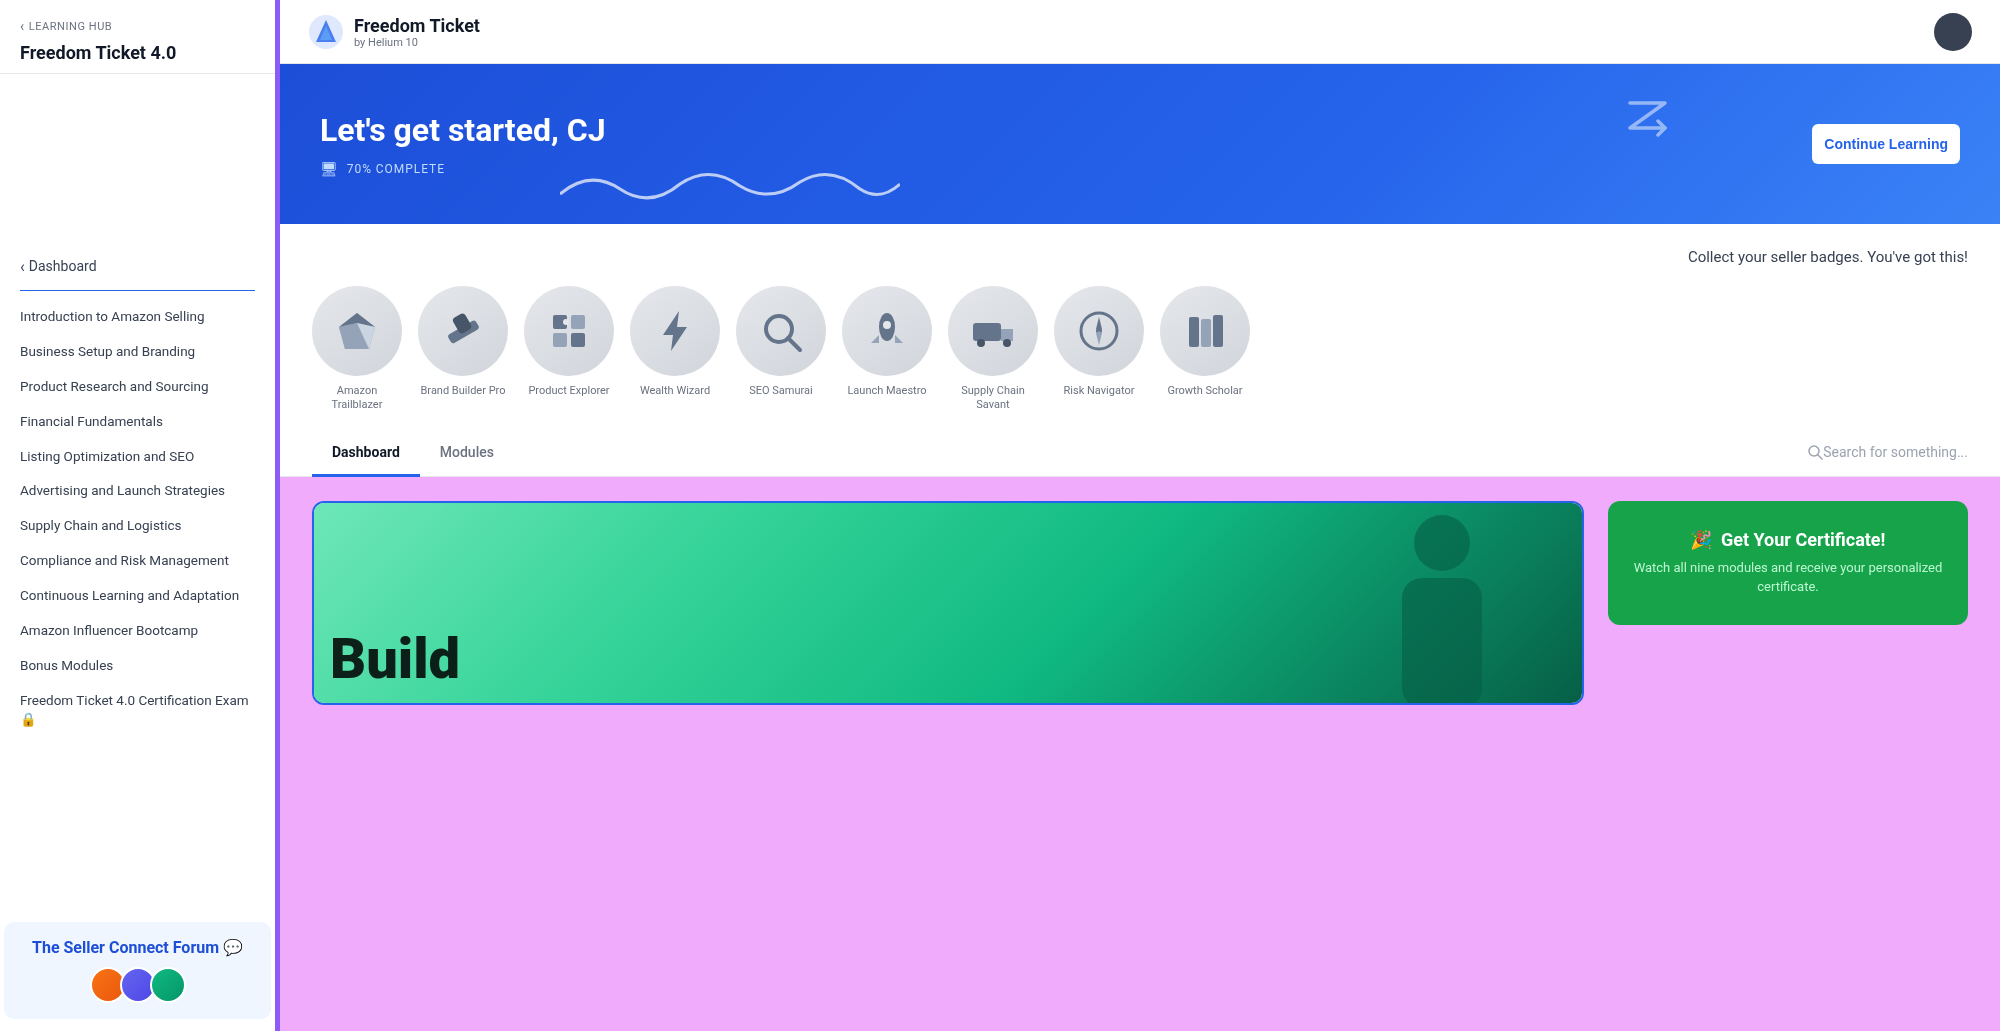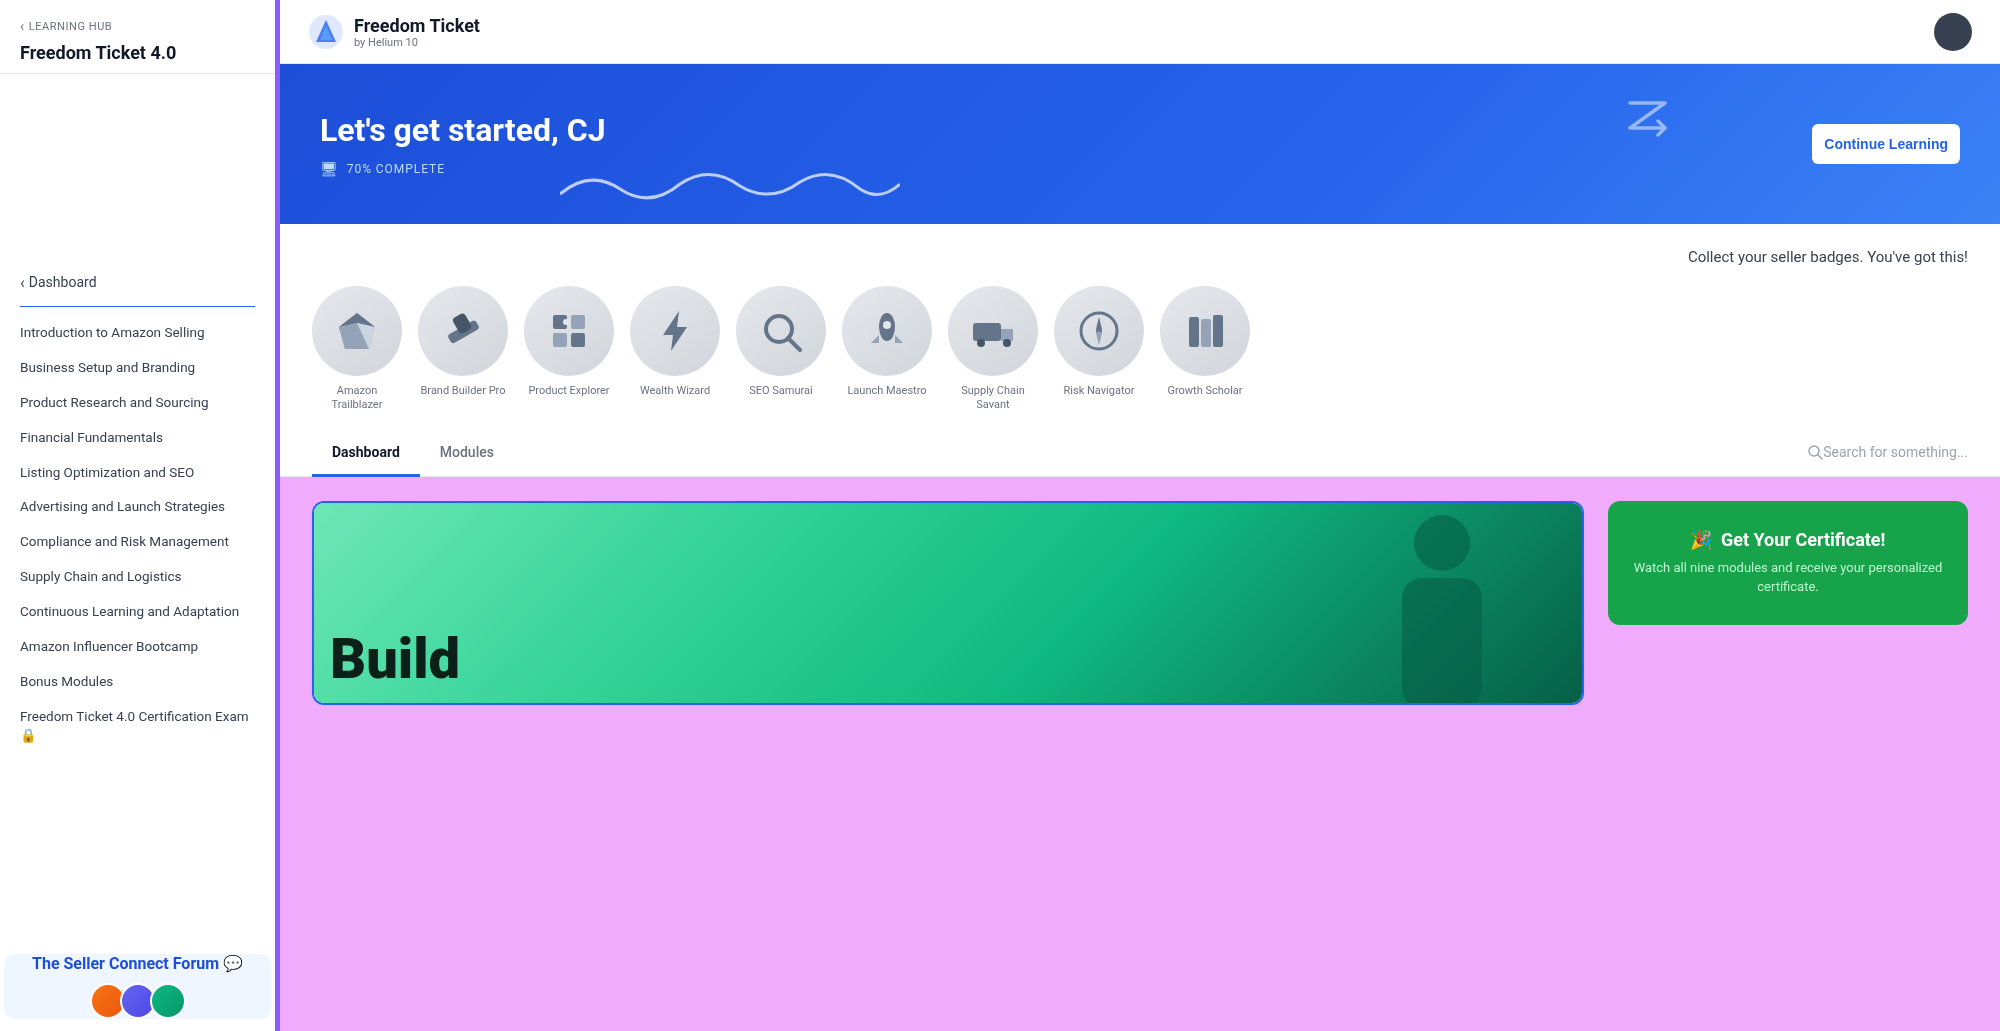--- a/index.html
+++ b/index.html
@@ -64,20 +64,21 @@
       gap: 4px;
     }
     .sidebar-nav-item.dashboard::before {
       content: '‹';
       font-size: 16px;
     }
     .sidebar-forum-card {
       margin: 12px 4px;
       background: #eff6ff;
       border-radius: 10px;
+      padding: 16px;
       text-align: center;
       cursor: pointer;
     }
     .sidebar-forum-card-title {
       font-size: 16px;
       font-weight: 700;
       color: #1d4ed8;
       line-height: 1.3;
       margin-bottom: 8px;
     }
@@ -346,22 +347,22 @@
   <div class="sidebar-nav">
     <div class="sidebar-nav-item dashboard">Dashboard</div>
     <div class="sidebar-divider"></div>
     <div id="sidebar-nav-items">
         <div class="sidebar-nav-item">Introduction to Amazon Selling</div>
         <div class="sidebar-nav-item">Business Setup and Branding</div>
         <div class="sidebar-nav-item">Product Research and Sourcing</div>
         <div class="sidebar-nav-item">Financial Fundamentals</div>
         <div class="sidebar-nav-item">Listing Optimization and SEO</div>
         <div class="sidebar-nav-item">Advertising and Launch Strategies</div>
+        <div class="sidebar-nav-item">Supply Chain and Logistics</div>
         <div class="sidebar-nav-item">Compliance and Risk Management</div>
-        <div class="sidebar-nav-item">Supply Chain and Logistics</div>
         <div class="sidebar-nav-item">Continuous Learning and Adaptation</div>
         <div class="sidebar-nav-item">Amazon Influencer Bootcamp</div>
         <div class="sidebar-nav-item">Bonus Modules</div>
         <div class="sidebar-nav-item">Freedom Ticket 4.0 Certification Exam 🔒</div>
       </div>
   </div>
   <div class="sidebar-forum-card">
     <div class="sidebar-forum-card-title">
       <span>The Seller Connect Forum</span>
       <span>💬</span>

